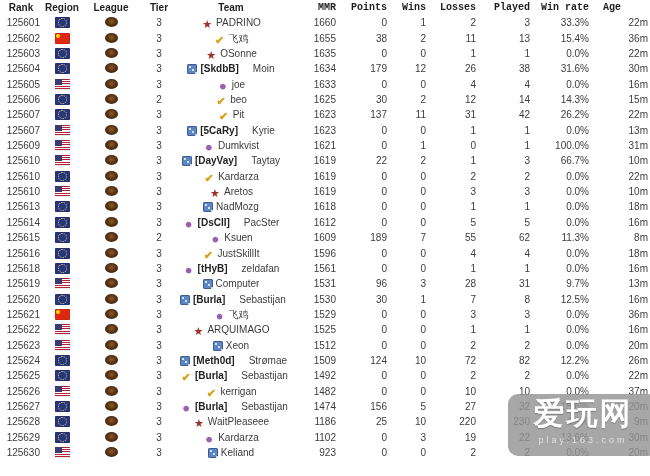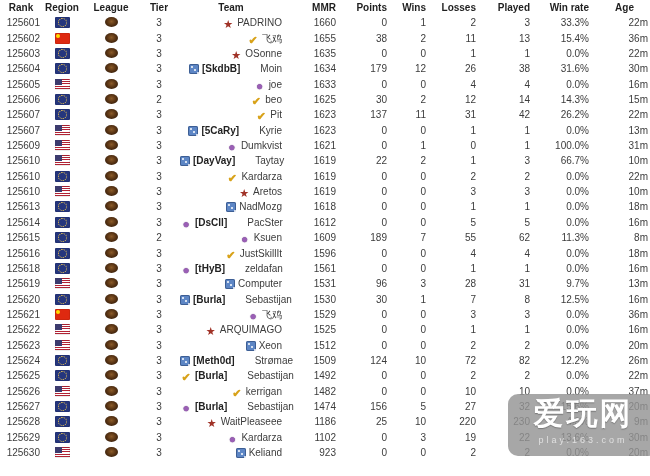--- a/index.html
+++ b/index.html
@@ -32,27 +32,27 @@
 
   th,td{
     padding:0 2px;
     height:15.35px;
     line-height:15.35px;
     white-space:nowrap;
     font-size:10px;
     vertical-align:middle;
   }
   th{color:#1f1f1f;font-weight:bold;text-align:center;}
-  th.num{text-align:right;}
-  th.c-age{padding-right:16px;}
+  th.num{text-align:right;font-family:Liberation Mono, monospace;}
+  th.c-age{padding-right:29px;}
   td.r{text-align:right;}
   td.ctr{text-align:center;}
   td.c-age{padding-right:2px;text-align:right;}
-  td.team{text-align:right;overflow:visible;}
-  .clan{font-weight:bold;color:#222;margin-right:20px;}
+  td.team{text-align:center;overflow:visible;}
+  .clan{font-weight:bold;color:#222;margin-right:14px;}
   .tname{color:#3c3c3c;}
 
   
   .flag{
     display:inline-block;width:15px;height:11px;
     vertical-align:-2px;position:relative;border-radius:1px;
     box-shadow:0 0 0 1px rgba(0,0,0,0.08) inset;
   }
   .flag-eu{background:#25367d;}
   .flag-eu::after{

